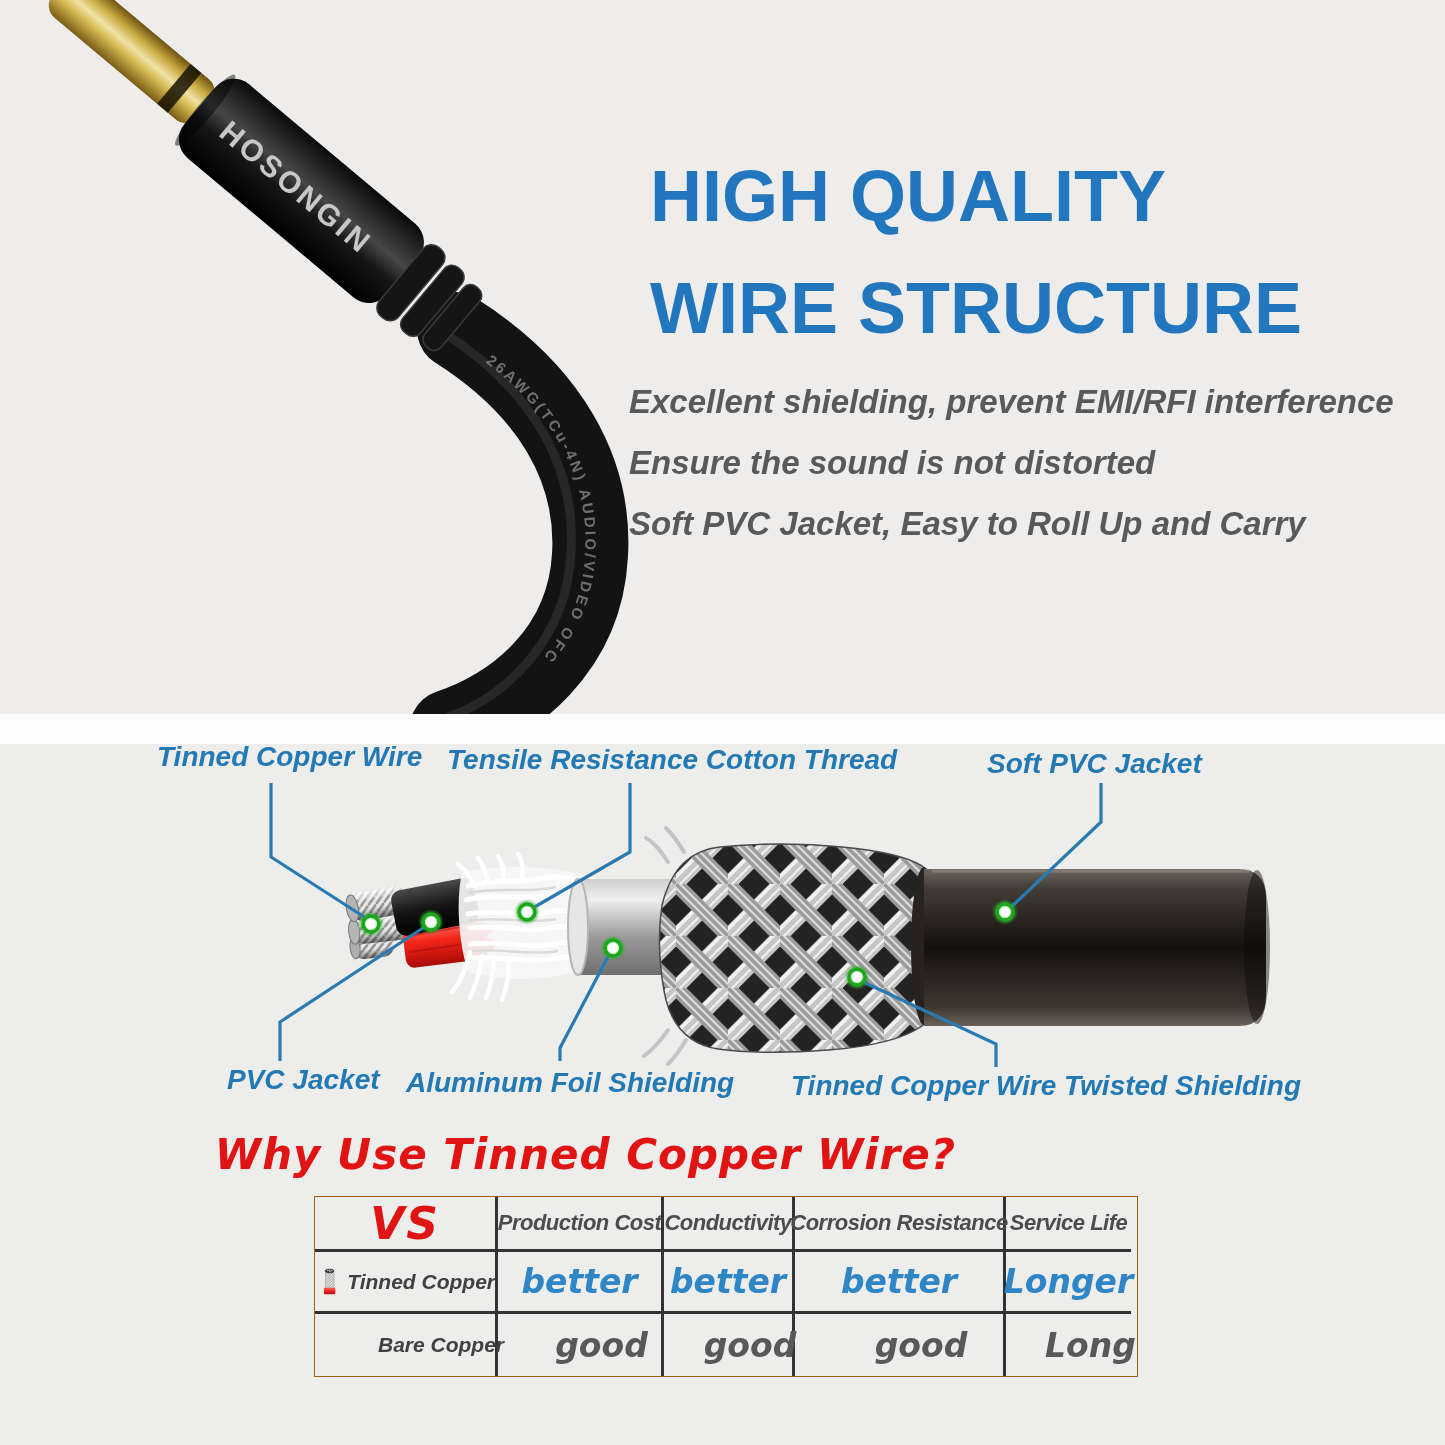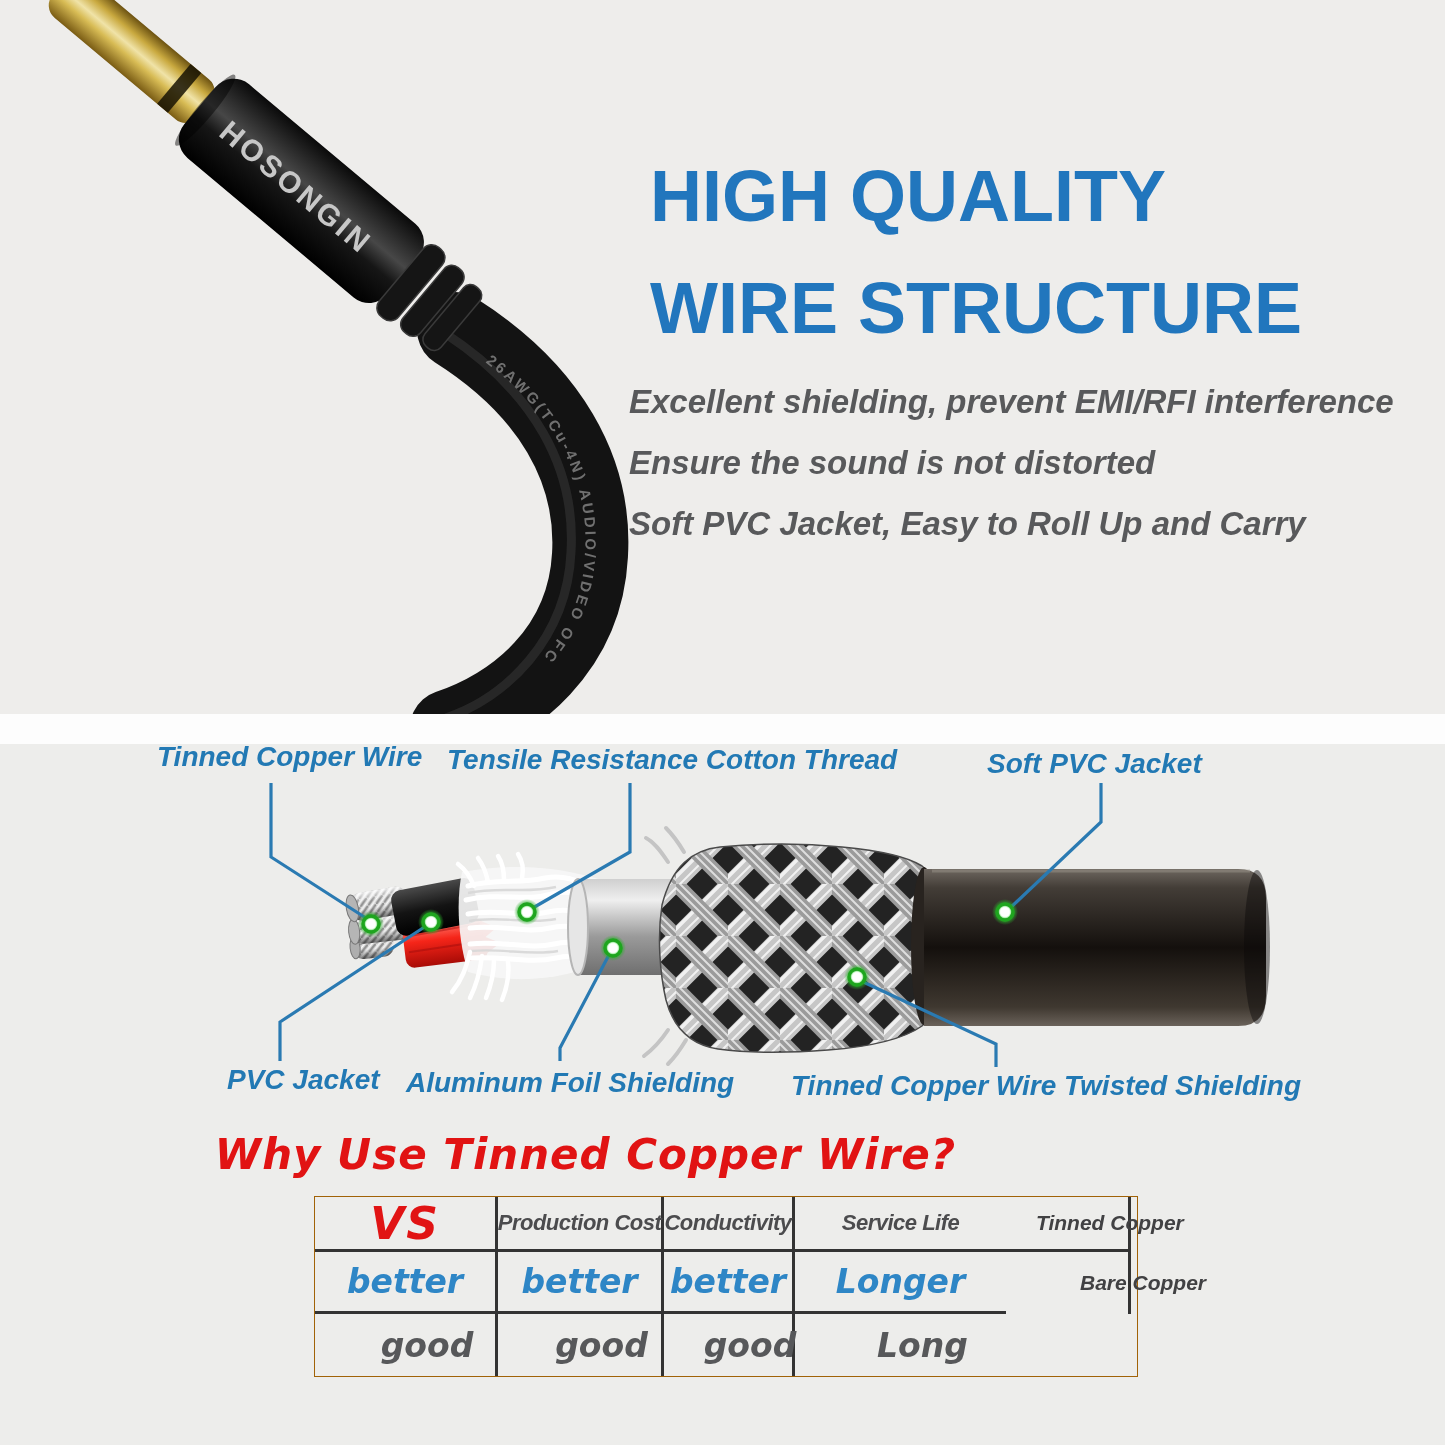--- a/index.html
+++ b/index.html
@@ -41,21 +41,21 @@
   .cell.lastcol{border-right:none;}
   .cell.lastrow{border-bottom:none;margin-left:44px;}
   .hdr{
     font-size:22px;font-weight:bold;font-style:italic;color:#4c4c4e;
     letter-spacing:-0.5px;white-space:nowrap;
   }
   .vs{
     font-family:"DejaVu Sans",sans-serif;font-size:44px;font-weight:bold;font-style:italic;
     color:#e11414;letter-spacing:2px;
   }
-  .rowlabel-cell{justify-content:flex-start;padding-left:8px;gap:22px;}
+  .rowlabel-cell{justify-content:flex-start;padding-left:8px;gap:11px;}
   .rowlabel{font-size:21px;font-weight:bold;font-style:italic;color:#414143;white-space:nowrap;}
   .val{font-family:"DejaVu Sans",sans-serif;font-size:33px;font-weight:bold;font-style:italic;white-space:nowrap;}
   .val.blue{color:#2e86c6;}
   .val.gray{color:#57585a;}
   svg{display:block;}
 </style>
 </head>
 <body>
 
 <div class="hero">
@@ -311,20 +311,23 @@
 <div class="vstable">
   <div class="cell">
     <span class="vs">VS</span>
   </div>
   <div class="cell">
       <span class="hdr">Production Cost</span>
     </div>
   <div class="cell">
       <span class="hdr">Conductivity</span>
     </div>
+  <div class="cell">
+      <span class="hdr">Corrosion Resistance</span>
+    </div>
   <div class="cell lastcol">
       <span class="hdr">Service Life</span>
     </div>
 
   <div class="cell rowlabel-cell">
     <svg width="30" height="60" viewBox="0 0 30 60">
       <defs>
         <pattern id="tinP" width="6" height="6" patternUnits="userSpaceOnUse">
           <rect width="6" height="6" fill="#dcdcdc"></rect>
           <path d="M-1,7 L7,-1" stroke="#8a8a8a" stroke-width="1.6" fill="none"></path>

